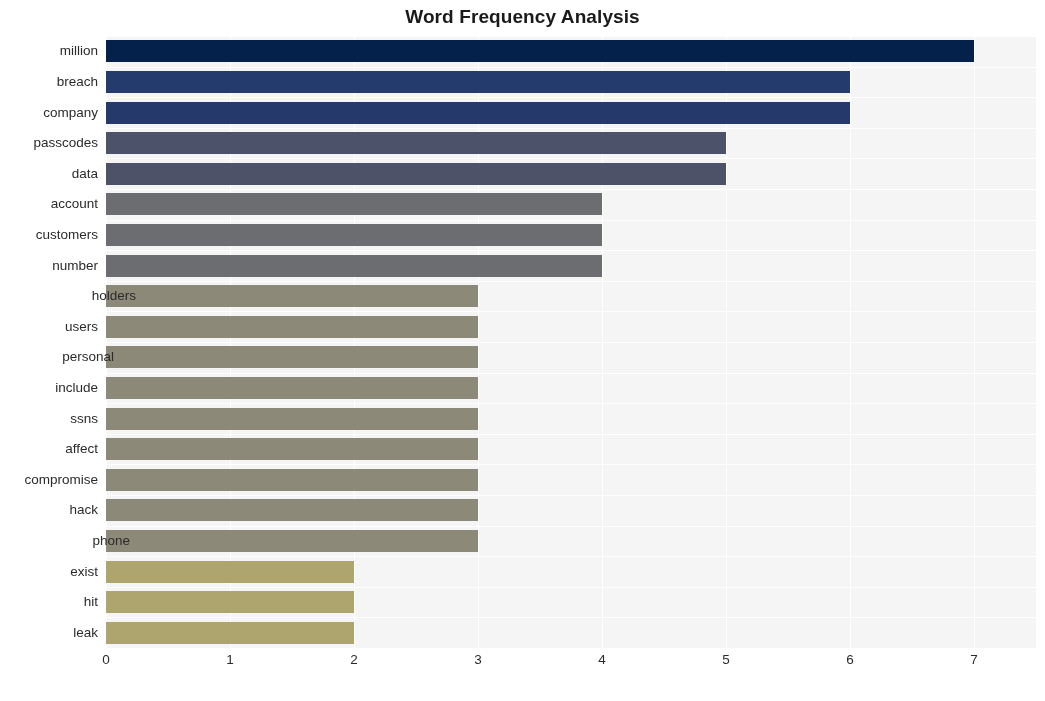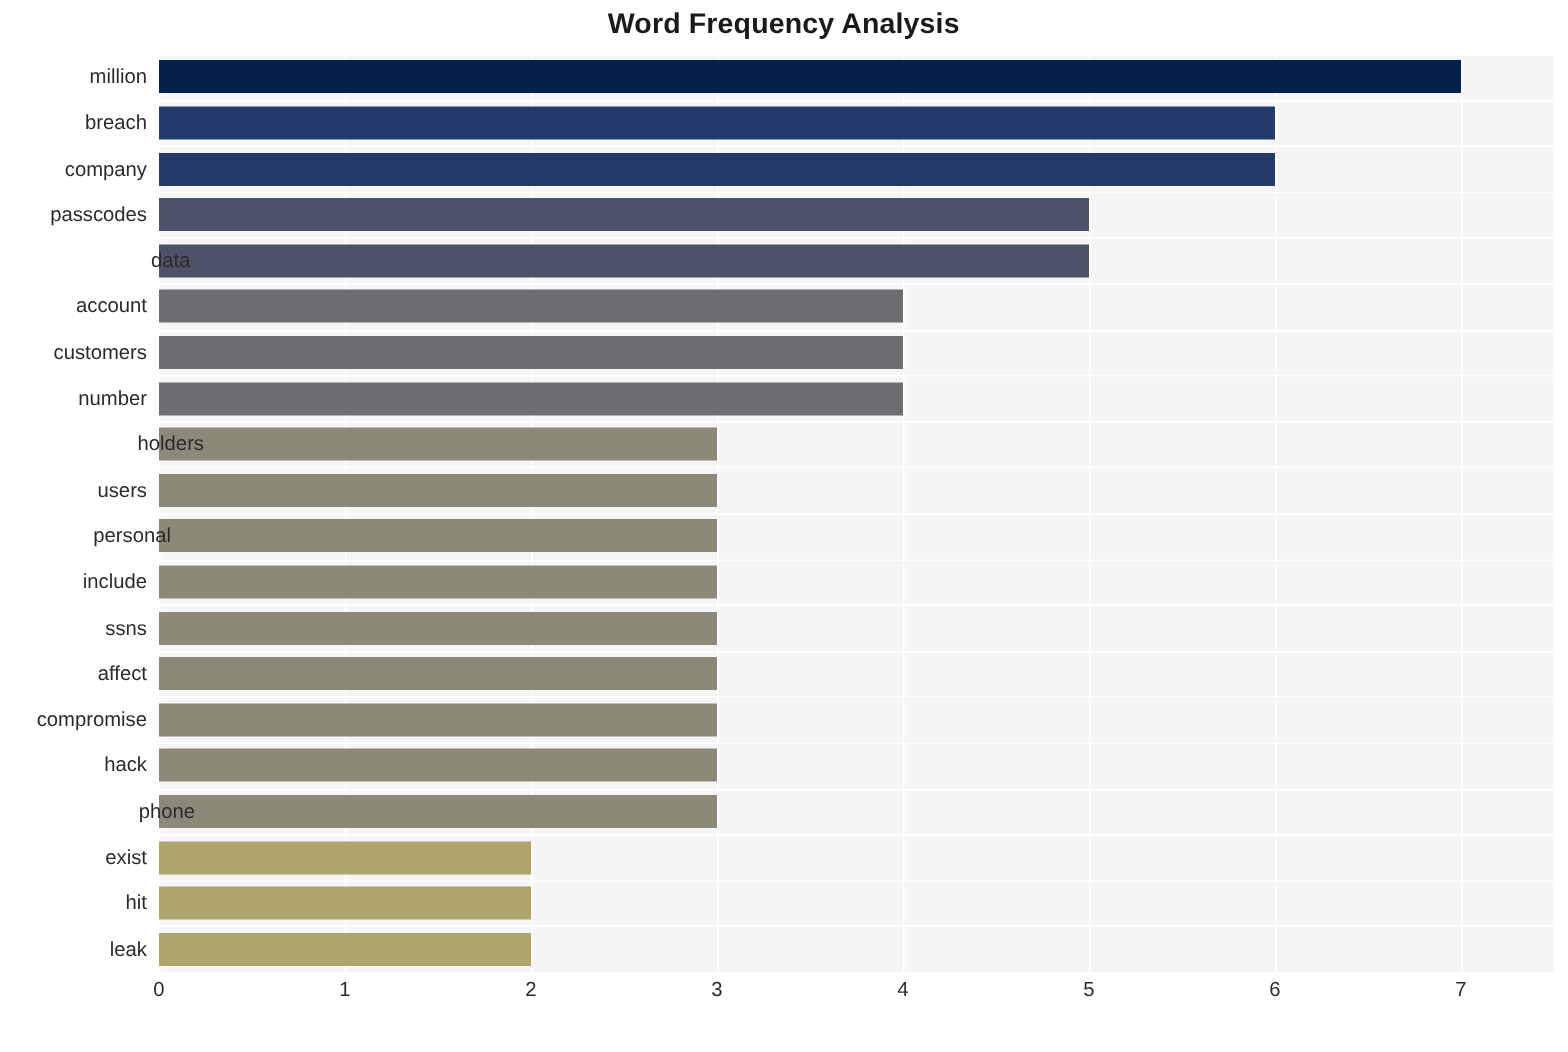--- a/index.html
+++ b/index.html
@@ -156,21 +156,21 @@
         <div class="bar" style="left: 0px; top: 555.1px; width: 248px; background: rgb(174, 164, 110);"></div>
         <div class="bar" style="left: 0px; top: 585.7px; width: 248px; background: rgb(174, 164, 110);"></div>
       </div>
   </div>
 
   <div id="ylabels-layer">
       <div class="ylabel-inner" style="top: 40.3px;">million</div>
       <div class="ylabel-inner" style="top: 70.9px;">breach</div>
       <div class="ylabel-inner" style="top: 101.5px;">company</div>
       <div class="ylabel-inner" style="top: 132.1px;">passcodes</div>
-      <div class="ylabel-inner" style="top: 162.7px; margin-left: 29px;">data</div>
+      <div class="ylabel-inner" style="top: 162.7px;">data</div>
       <div class="ylabel-inner" style="top: 193.3px;">account</div>
       <div class="ylabel-inner" style="top: 223.9px;">customers</div>
       <div class="ylabel-inner" style="top: 254.5px;">number</div>
       <div class="ylabel-inner" style="top: 285.1px; padding-left: 38px;">holders</div>
       <div class="ylabel-inner" style="top: 315.7px;">users</div>
       <div class="ylabel-inner" style="top: 346.3px; padding-left: 16px;">personal</div>
       <div class="ylabel-inner" style="top: 376.9px;">include</div>
       <div class="ylabel-inner" style="top: 407.5px;">ssns</div>
       <div class="ylabel-inner" style="top: 438.1px;">affect</div>
       <div class="ylabel-inner" style="top: 468.7px;">compromise</div>

